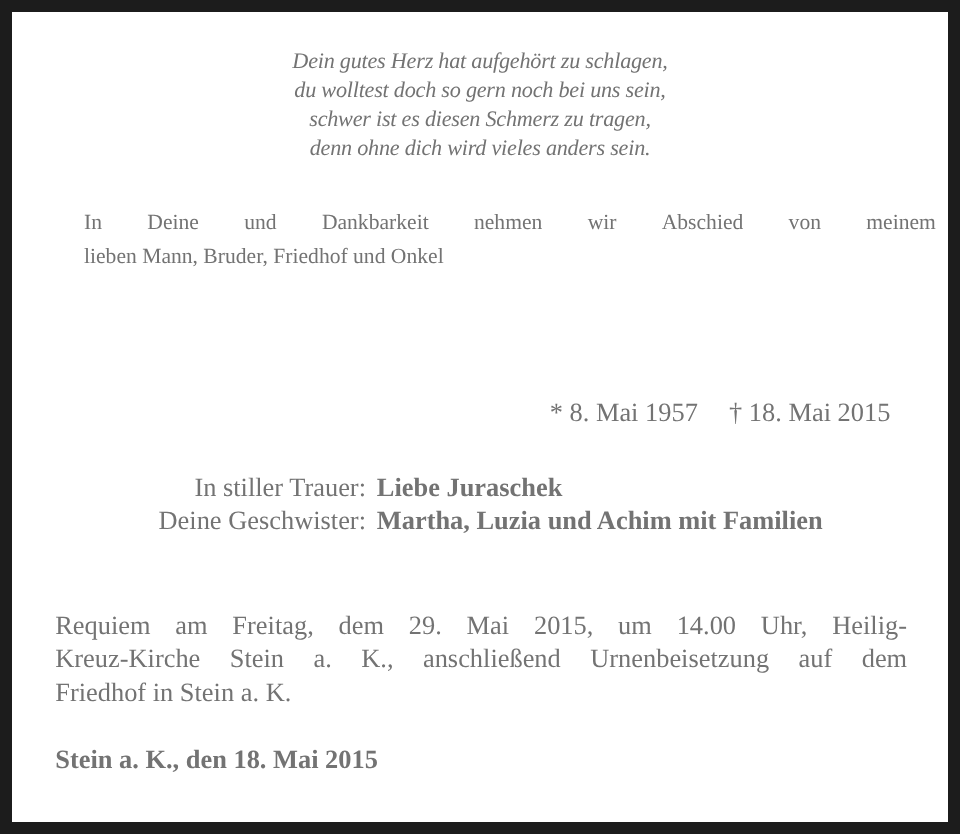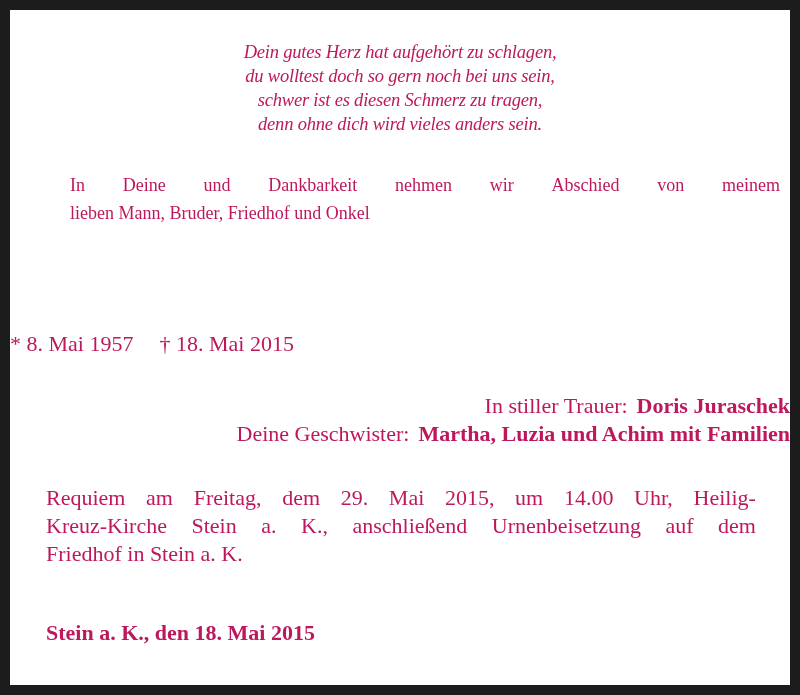--- a/index.html
+++ b/index.html
@@ -13,21 +13,21 @@
       position: relative;
       overflow: hidden;
     }
     .frame {
       position: absolute;
       left: 10px;
       top: 10px;
       width: 780px;
       height: 675px;
       background: #ffffff;
-      color: #be185d;
+      color: #737373;
       font-family: "Liberation Serif", "DejaVu Serif", serif;
     }
     .quote {
       position: absolute;
       left: 0;
       top: 30px;
       width: 780px;
       text-align: center;
       font-style: italic;
       font-size: 18.5px;
@@ -61,53 +61,52 @@
       font-weight: bold;
       font-size: 52px;
       line-height: 64px;
       letter-spacing: 0.2px;
     }
     .dates {
       position: absolute;
       left: 0;
       top: 320px;
       width: 732px;
-      text-align: left;
+      text-align: right;
       font-size: 22px;
       line-height: 28px;
       white-space: nowrap;
     }
     .dates .gap { display: inline-block; width: 26px; }
     .mourners {
       position: absolute;
       left: 0;
       top: 382px;
       width: 780px;
       font-size: 22px;
       line-height: 28px;
     }
     .mrow {
       display: flex;
       height: 28px;
-      justify-content: flex-end;
     }
     .mlabel {
       width: 295px;
       text-align: right;
       white-space: nowrap;
     }
     .mname {
       padding-left: 9px;
       font-weight: bold;
       white-space: nowrap;
     }
     .service {
       position: absolute;
       left: 36px;
-      top: 474px;
+      top: 497px;
       width: 710px;
       font-size: 22px;
       line-height: 28px;
     }
     .service .jline {
       display: flex;
       justify-content: space-between;
       white-space: nowrap;
     }
     .service .lline { white-space: nowrap; }
@@ -149,21 +148,21 @@
   </div>
 
 
   <div class="dates">
     <span>* 8. Mai 1957</span><span class="gap"></span><span>† 18. Mai 2015</span>
   </div>
 
   <div class="mourners">
     <div class="mrow">
       <span class="mlabel">In stiller Trauer:</span>
-      <span class="mname">Doris Juraschek</span>
+      <span class="mname">Liebe Juraschek</span>
     </div>
     <div class="mrow">
       <span class="mlabel">Deine Geschwister:</span>
       <span class="mname">Martha, Luzia und Achim mit Familien</span>
     </div>
   </div>
 
   <div class="service">
     <div class="jline">
       <span>Requiem</span>

